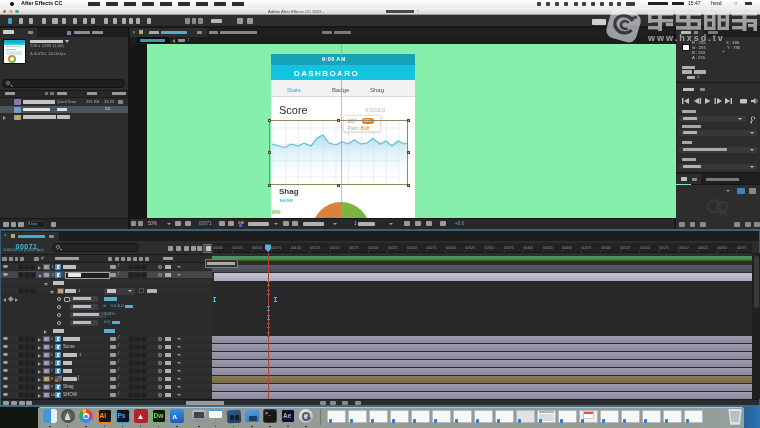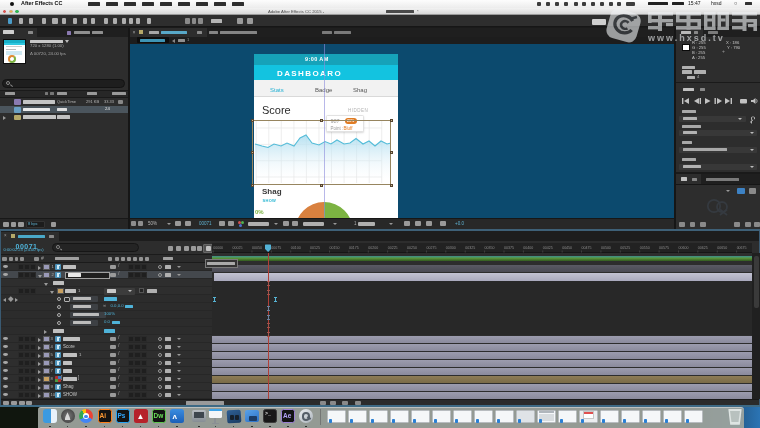--- a/index.html
+++ b/index.html
@@ -127,21 +127,21 @@
 <div style="left:209px;top:30.7px;width:9px;height:3.4px;background:#858585;border-radius:0.5px"></div>
 <div style="left:220px;top:30.7px;width:37px;height:3.4px;background:#858585;border-radius:0.5px"></div>
 <div style="left:322px;top:30.7px;width:10px;height:3.4px;background:#7a7a7a;border-radius:0.5px"></div>
 <div style="left:334px;top:30.7px;width:17px;height:3.4px;background:#7a7a7a;border-radius:0.5px"></div>
 <div style="left:130px;top:36.5px;width:544px;height:7.5px;background:#1d1d1d;"></div>
 <div style="left:137px;top:37.3px;width:32px;height:6px;background:#0d0d0d;border-radius:1px"></div>
 <div style="left:140px;top:38.7px;width:25px;height:3px;background:#3f95b5;border-radius:0.5px"></div>
 <div style="left:171.5px;top:38.8px;width:0;height:0;border-top:2px solid transparent;border-bottom:2px solid transparent;border-right:3px solid #888"></div>
 <div style="left:178px;top:38.7px;width:7px;height:3.4px;background:#909090;border-radius:0.5px"></div>
 <div style="left:187px;top:38px;font:400 4.2px 'Liberation Sans',sans-serif;color:#909090;white-space:nowrap;line-height:1">1</div>
-<div id="cv" style="left:130px;top:44px;width:544px;height:174px;background:#0c4a6e;overflow:hidden">
+<div id="cv" style="left:147px;top:44px;width:544px;height:174px;background:#86efac;overflow:hidden">
 <div style="position:absolute;left:124px;top:10px;width:144px;height:164px;background:#ffffff;overflow:hidden">
 <div style="position:absolute;left:0;top:0;width:144px;height:10.8px;background:#16a2b9"></div>
 <div style="position:absolute;left:51px;top:2px;font:700 5.5px 'Liberation Sans';color:#fff;letter-spacing:0.4px">9:00 AM</div>
 <div style="position:absolute;left:0;top:10.8px;width:144px;height:15.2px;background:#13c3e0"></div>
 <div style="position:absolute;left:23px;top:14.5px;font:700 8px 'Liberation Sans';color:#fff;letter-spacing:1.4px">DASHBOARO</div>
 <div style="position:absolute;left:0;top:26px;width:144px;height:16.5px;background:#f2f2f2;border-bottom:1px solid #d9d9d9"></div>
 <div style="position:absolute;left:16px;top:32.5px;font:400 6px 'Liberation Sans';color:#27b2d4">Stats</div>
 <div style="position:absolute;left:61px;top:32.5px;font:400 6px 'Liberation Sans';color:#555">Badge</div>
 <div style="position:absolute;left:99px;top:32.5px;font:400 6px 'Liberation Sans';color:#555">Shag</div>
 <div style="position:absolute;left:8px;top:49.5px;font:400 11px 'Liberation Sans';color:#2b2b2b">Score</div>

